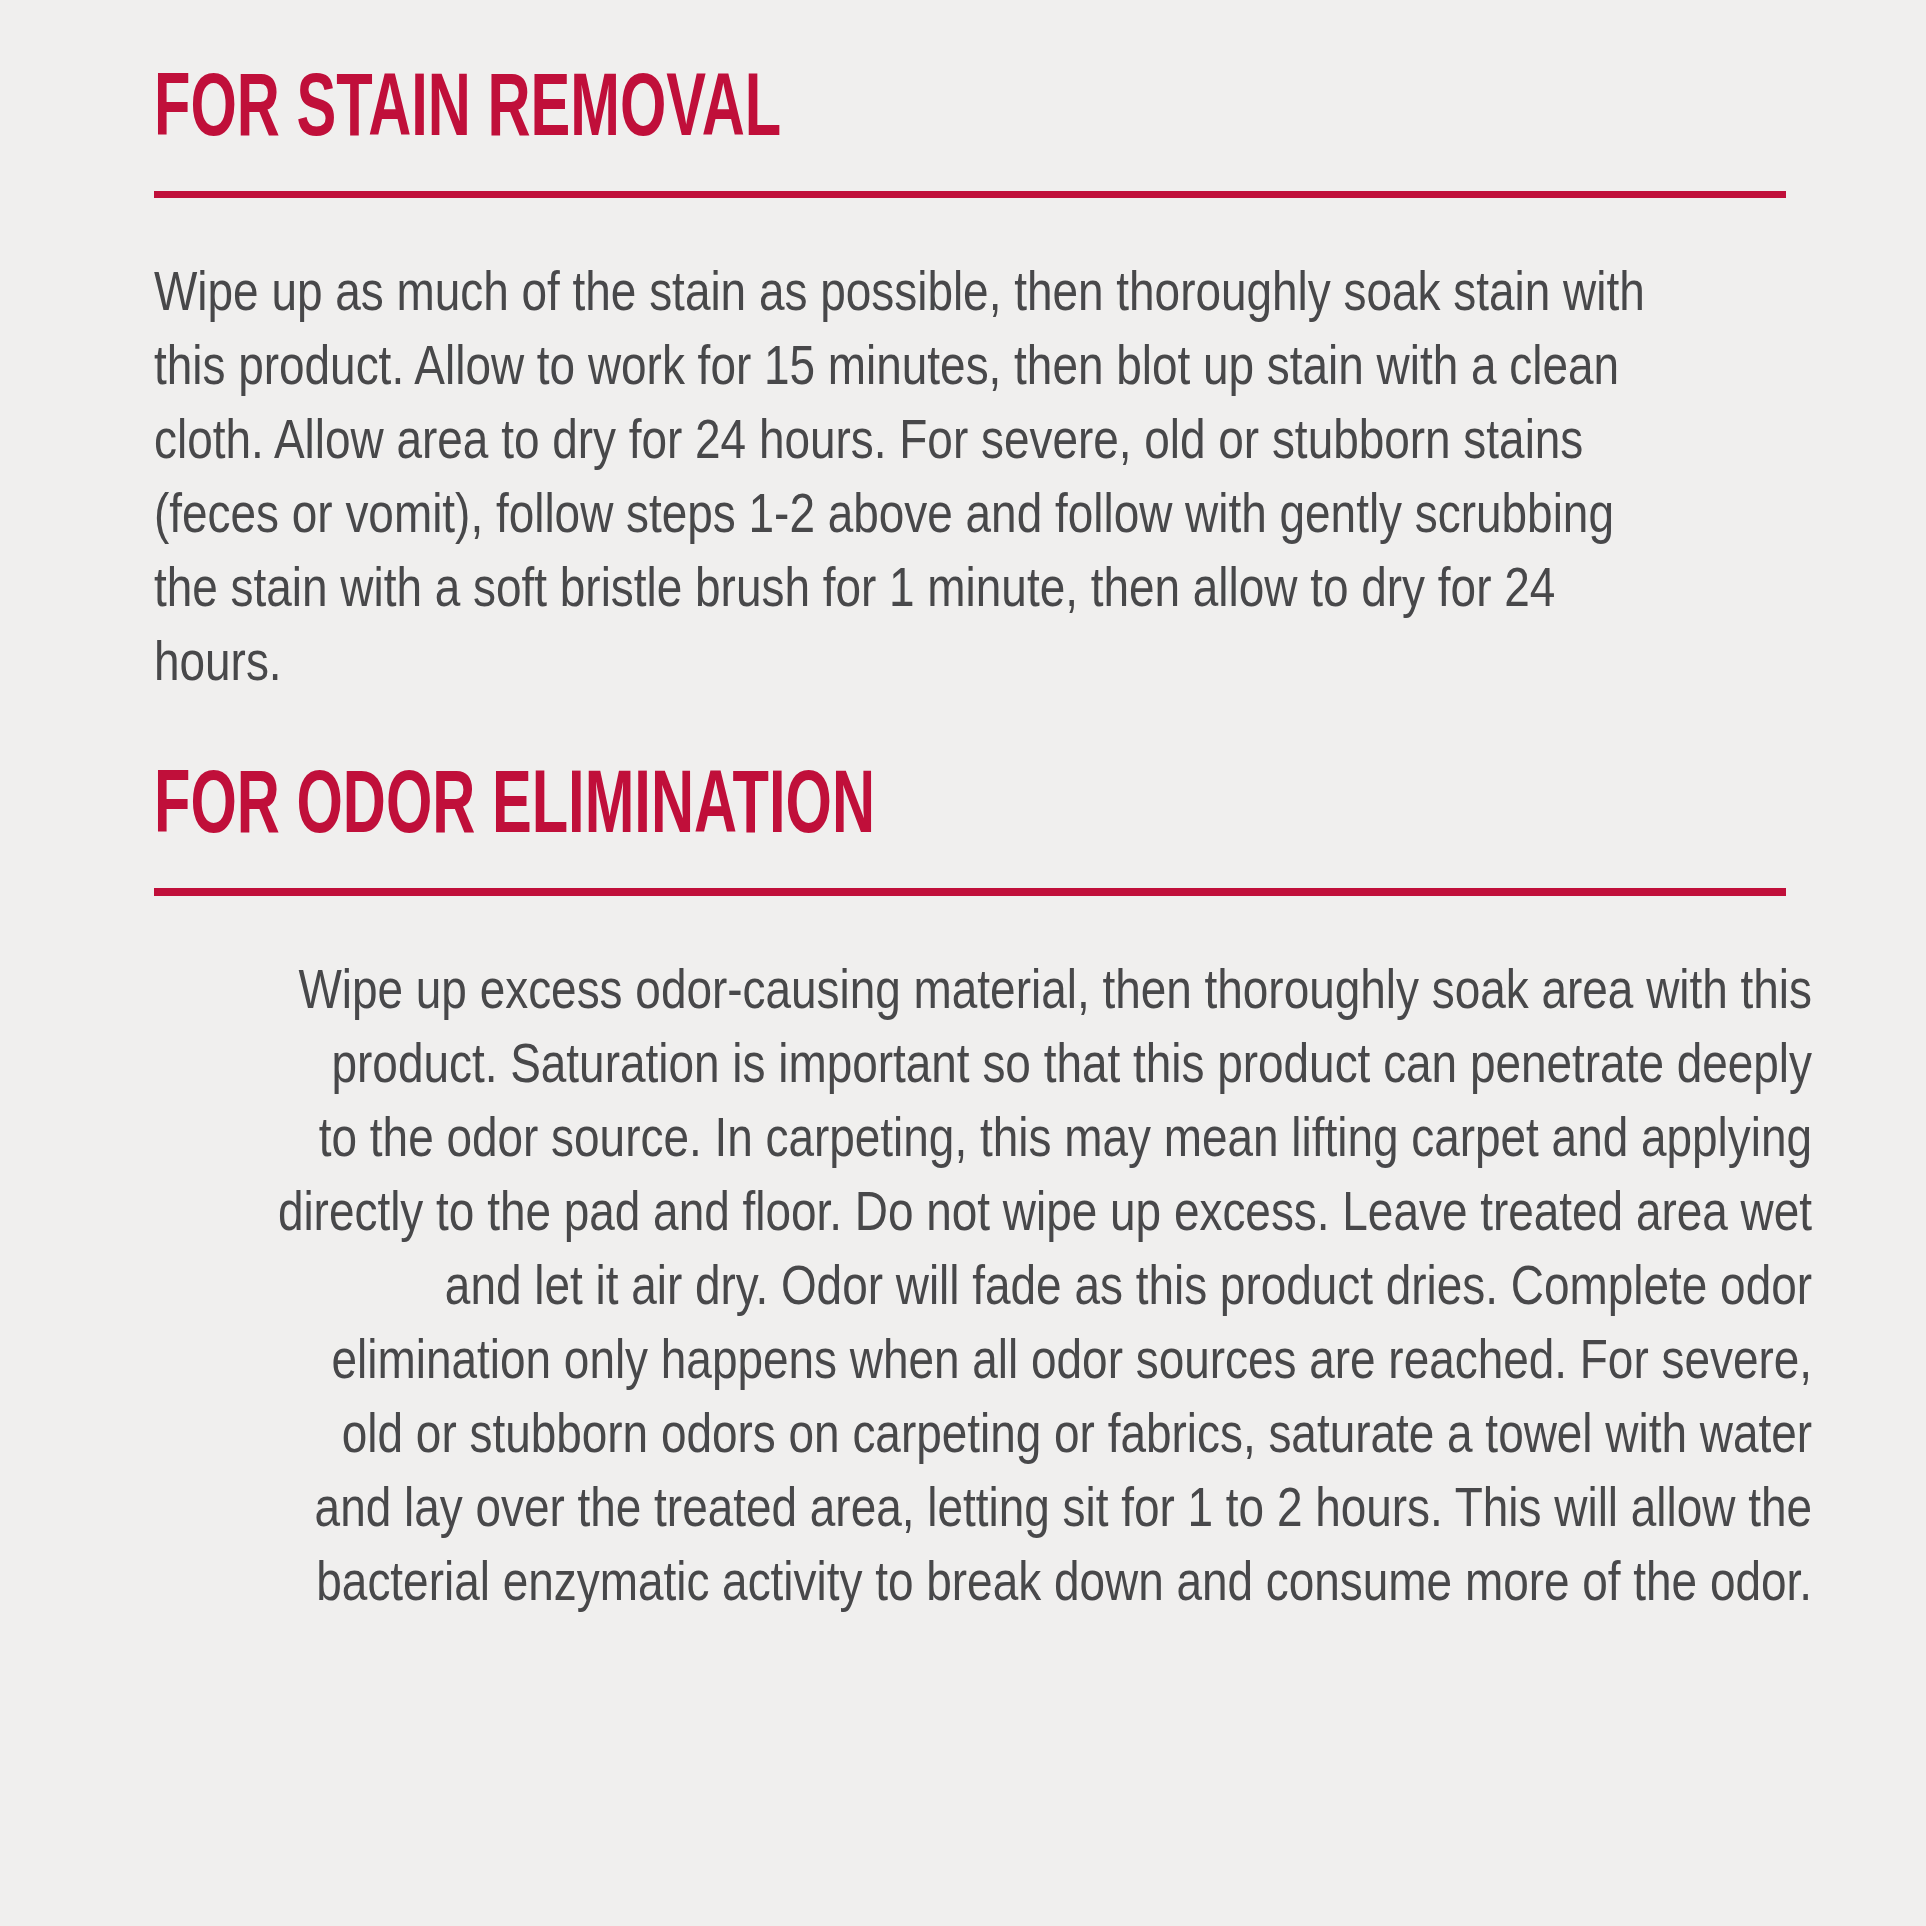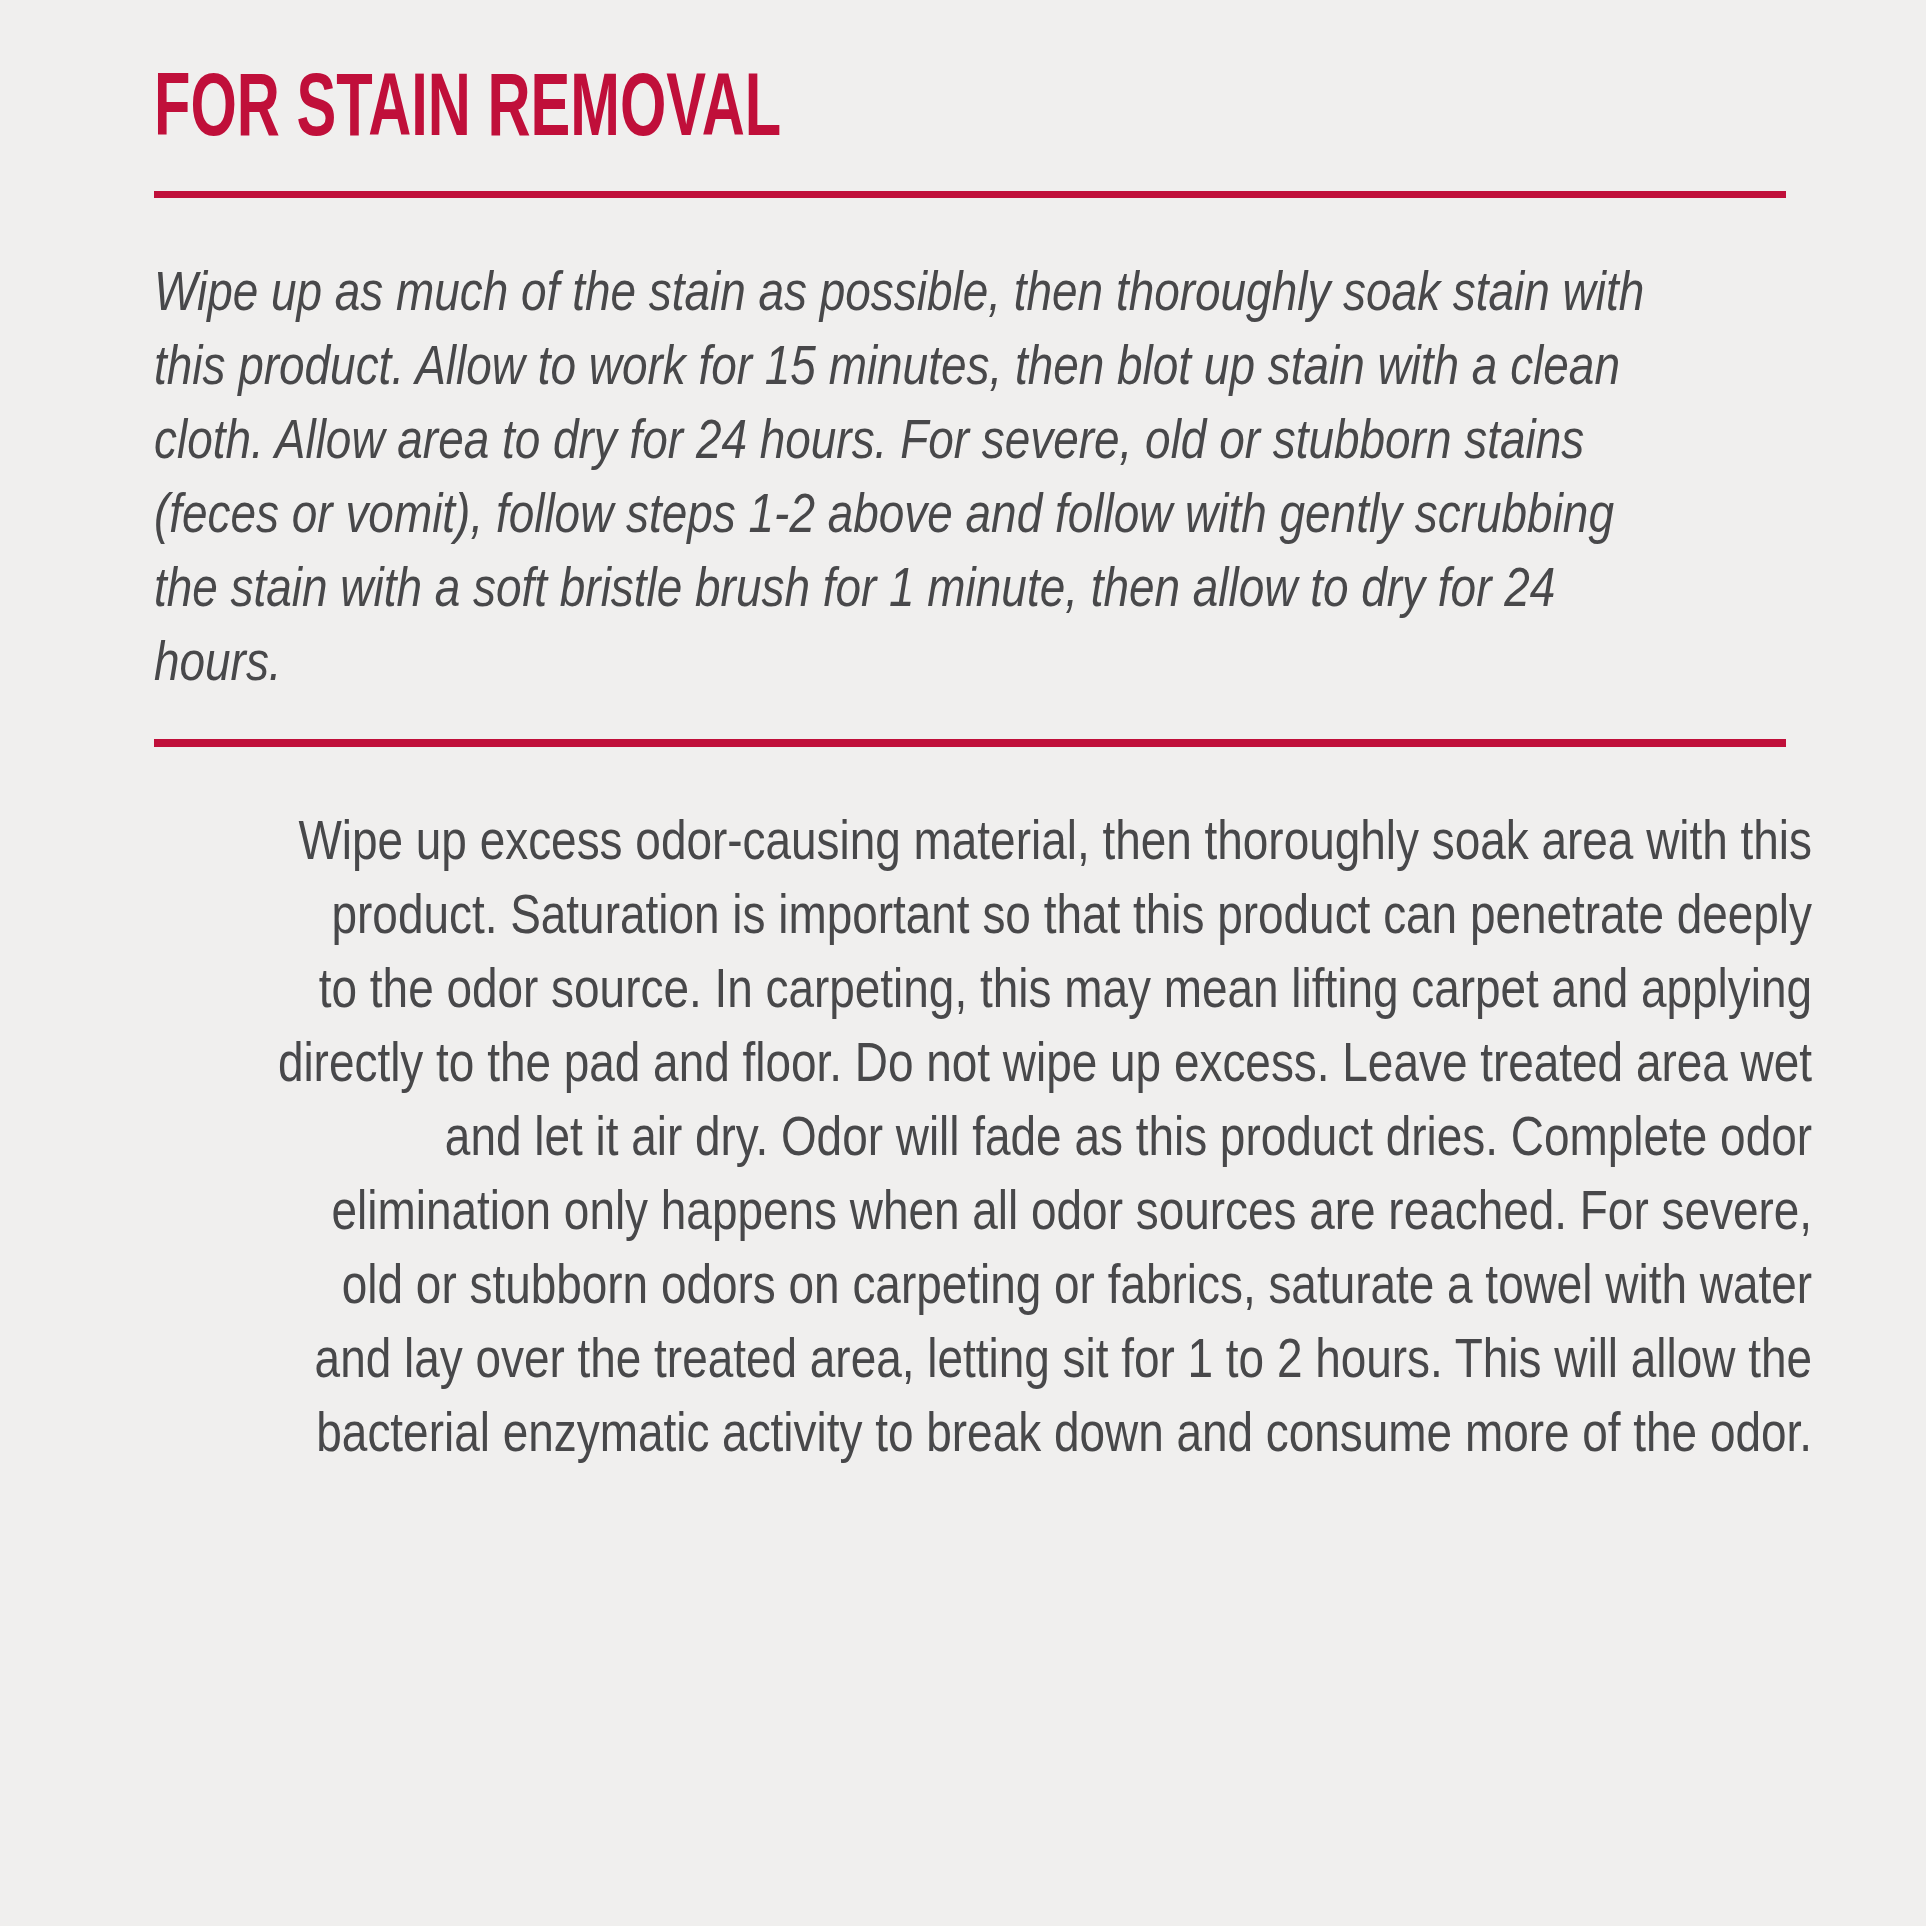--- a/index.html
+++ b/index.html
@@ -48,21 +48,21 @@
     line-height: 74px;
     font-weight: 400;
     color: var(--text, #48484a);
     white-space: pre-line;
     transform: scaleX(0.82);
     transform-origin: left top;
     width: 2022px;
   }
   
   .heading-wrap { height: 89px; margin-top: 28px; }
-  .body-wrap--lines6 { height: 443px; font-style: italic; }
+  .body-wrap--lines6 { height: 443px; }
   .body-wrap--lines9 { height: 665px; text-align: right; }
 </style>
 </head>
 <body>
 
 <div class="page">
 
   <section>
     <div class="heading-wrap heading-wrap--first">
       <h1 class="section-heading">FOR STAIN REMOVAL</h1>
@@ -72,20 +72,23 @@
       <p class="section-body">Wipe up as much of the stain as possible, then thoroughly soak stain with
 this product. Allow to work for 15 minutes, then blot up stain with a clean
 cloth. Allow area to dry for 24 hours. For severe, old or stubborn stains
 (feces or vomit), follow steps 1-2 above and follow with gently scrubbing
 the stain with a soft bristle brush for 1 minute, then allow to dry for 24
 hours.</p>
     </div>
   </section>
 
   <section>
+    <div class="heading-wrap heading-wrap--second">
+      <h1 class="section-heading">FOR ODOR ELIMINATION</h1>
+    </div>
     <div class="section-divider"></div>
     <div class="body-wrap--lines9">
       <p class="section-body">Wipe up excess odor-causing material, then thoroughly soak area with this
 product. Saturation is important so that this product can penetrate deeply
 to the odor source. In carpeting, this may mean lifting carpet and applying
 directly to the pad and floor. Do not wipe up excess. Leave treated area wet
 and let it air dry. Odor will fade as this product dries. Complete odor
 elimination only happens when all odor sources are reached. For severe,
 old or stubborn odors on carpeting or fabrics, saturate a towel with water
 and lay over the treated area, letting sit for 1 to 2 hours. This will allow the

